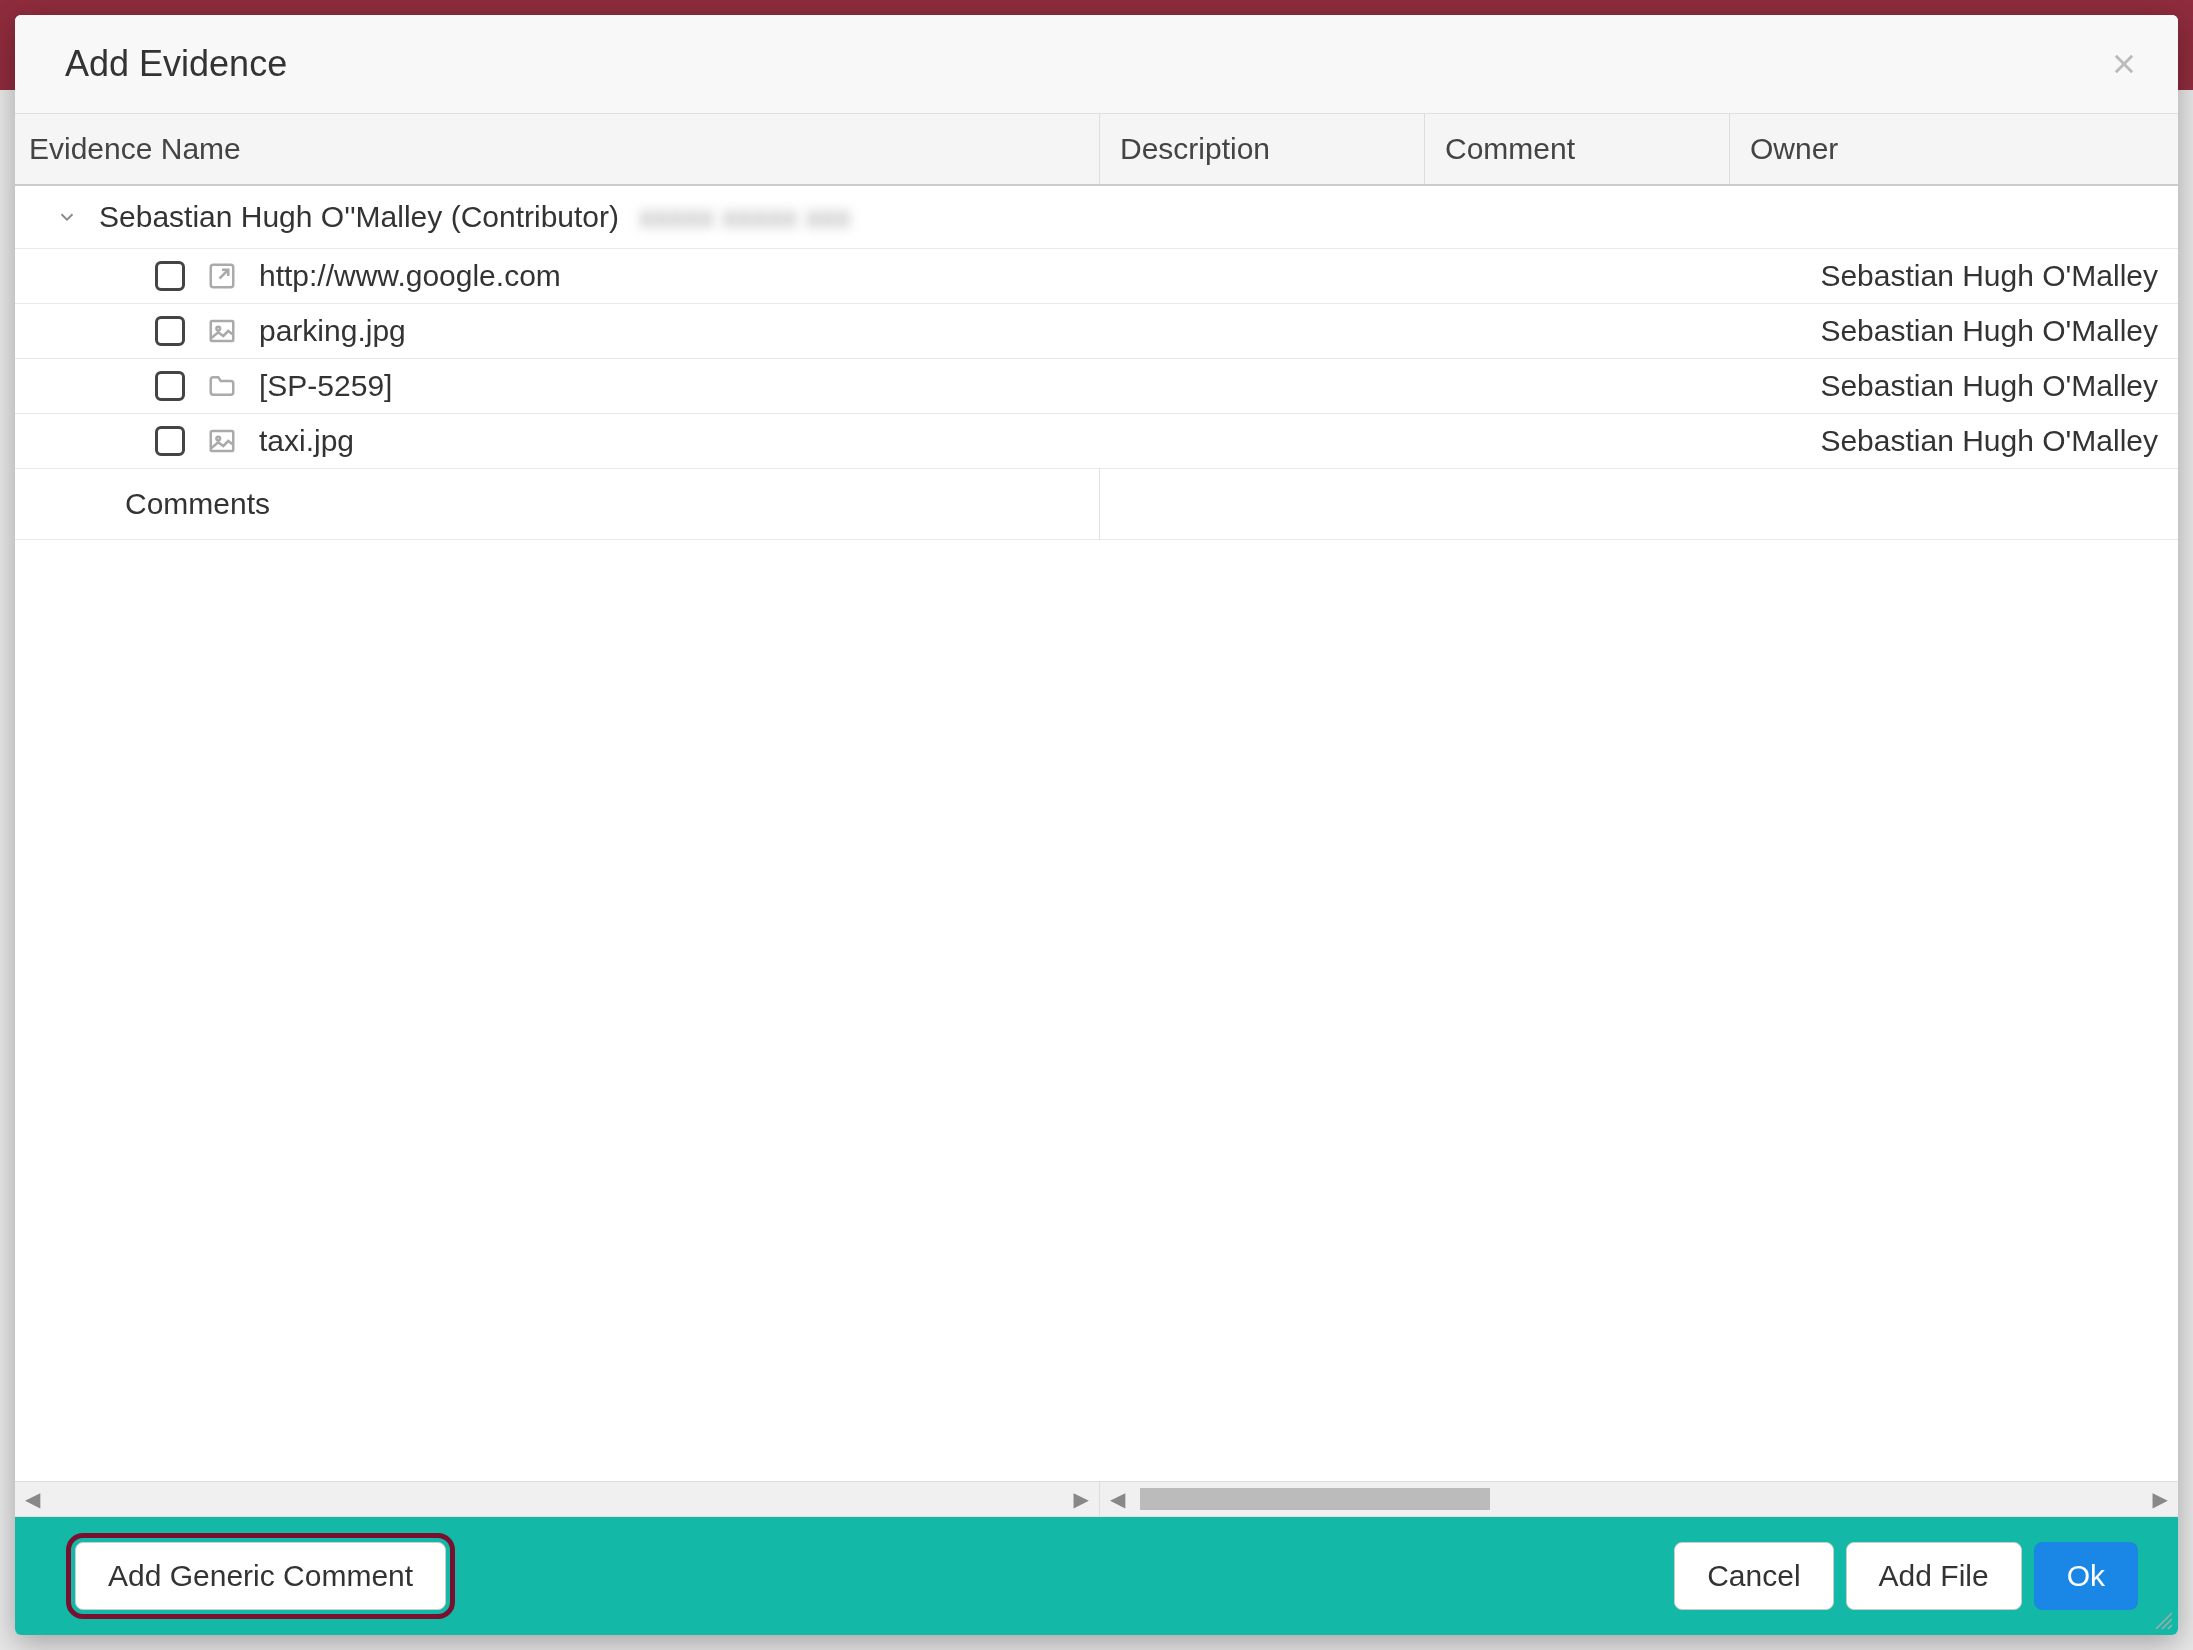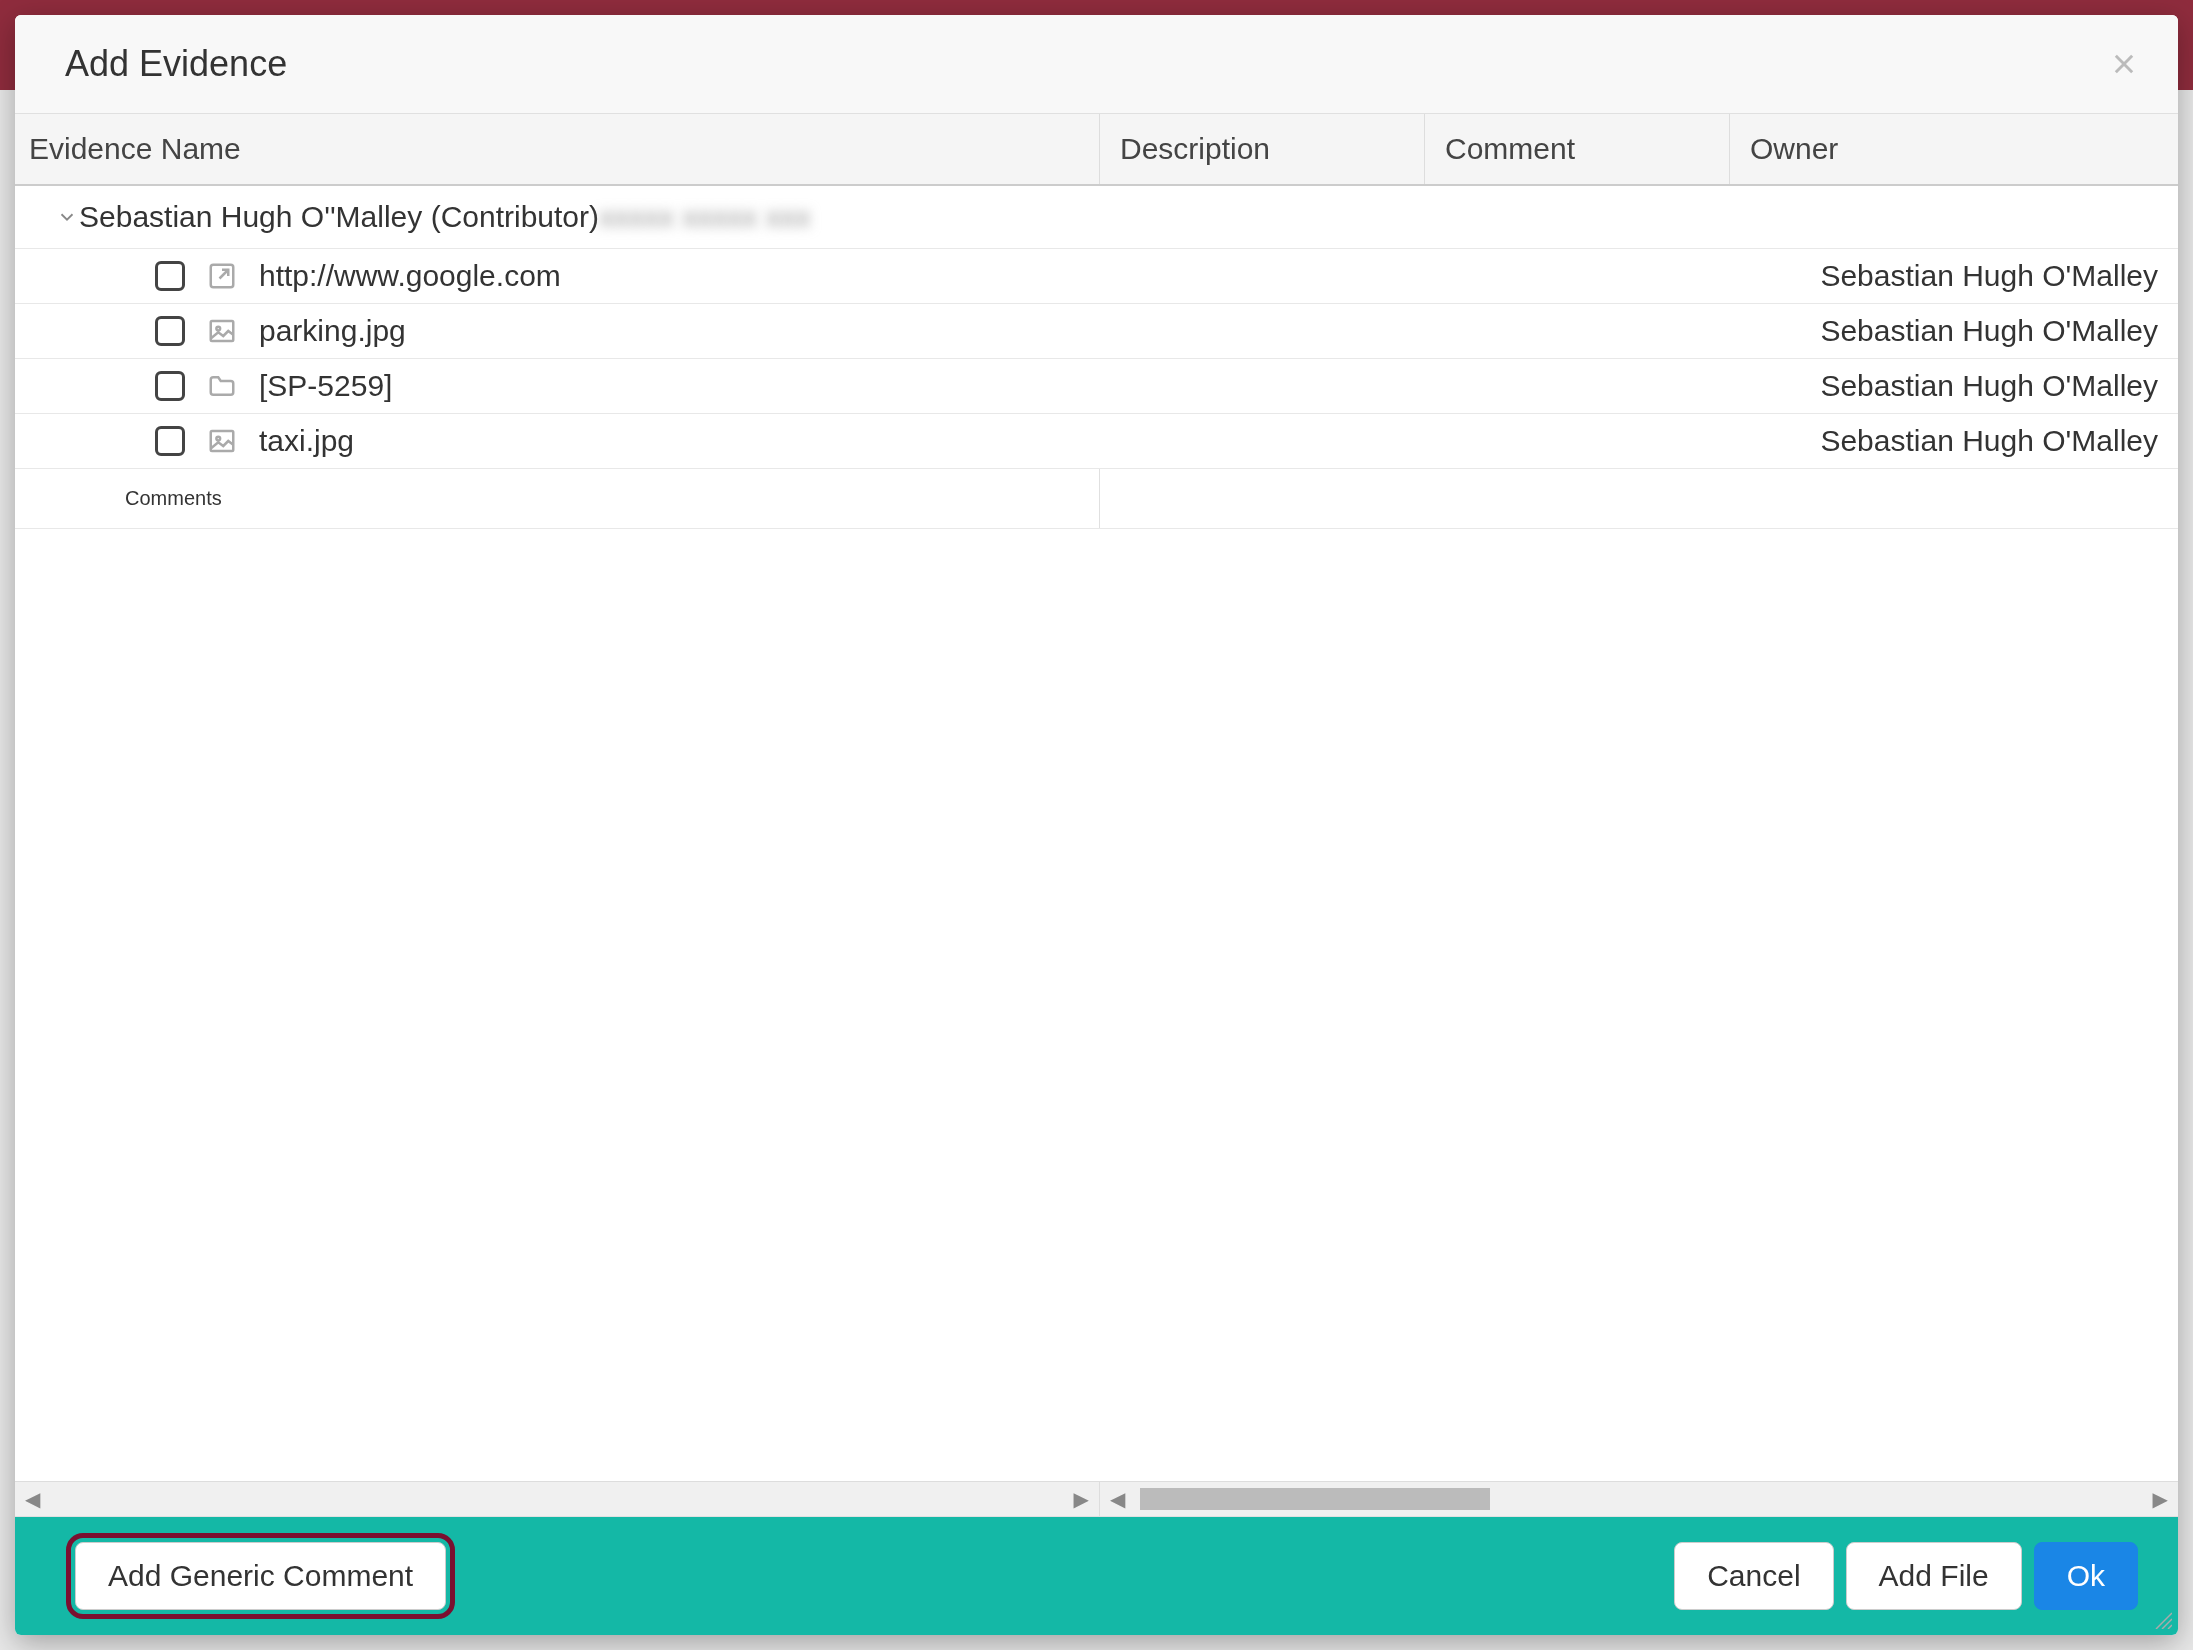--- a/index.html
+++ b/index.html
@@ -79,20 +79,21 @@
       overflow: auto;
       background: #fff;
     }
     .group-row {
       display: flex;
       align-items: center;
       padding: 14px 20px 14px 40px;
       border-bottom: 1px solid #e8e8e8;
       font-size: 30px;
       color: #333;
+      gap: 20px;
     }
     .chevron {
       width: 24px;
       height: 24px;
       display: inline-flex;
       align-items: center;
       justify-content: center;
       color: #888;
     }
     .data-row {
@@ -129,21 +130,21 @@
       color: #aaa;
       flex-shrink: 0;
     }
     .comments-row {
       display: flex;
       border-bottom: 1px solid #e8e8e8;
     }
     .comments-label {
       width: 1085px;
       padding: 18px 20px 18px 110px;
-      font-size: 20px;
+      font-size: 30px;
       color: #333;
       border-right: 1px solid #e0e0e0;
     }
     .scrollbar-area {
       display: flex;
       height: 35px;
       background: #f0f0f0;
       border-top: 1px solid #ddd;
     }
     .scrollbar-left {

